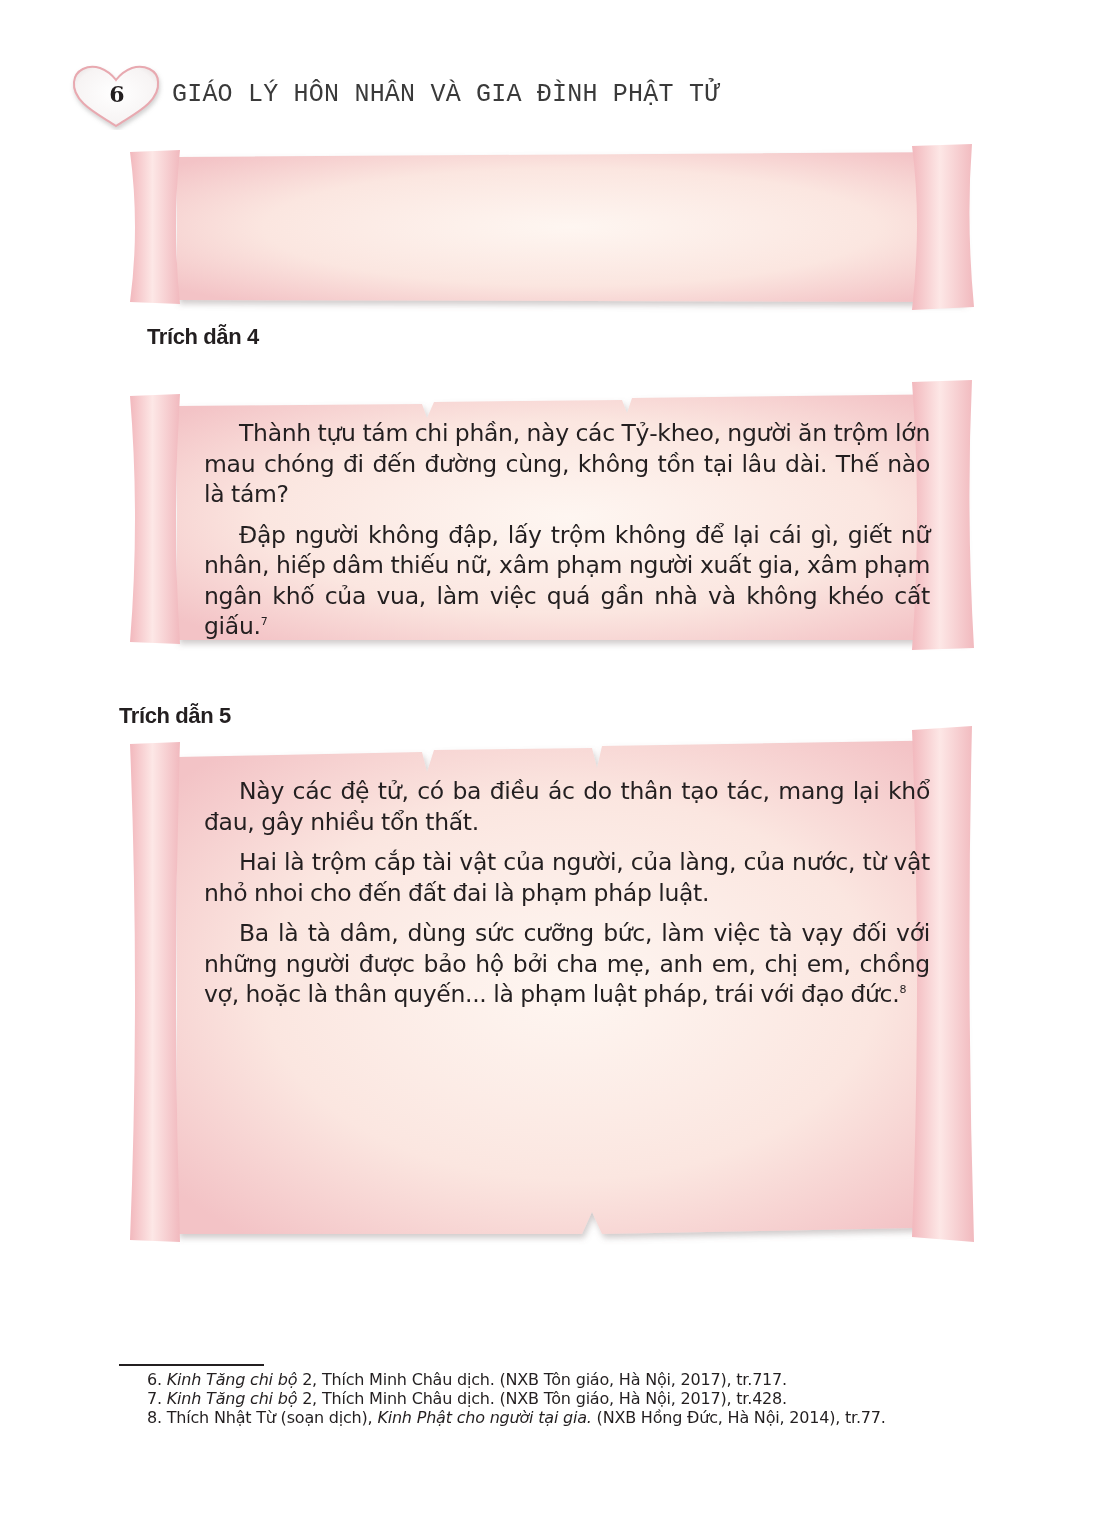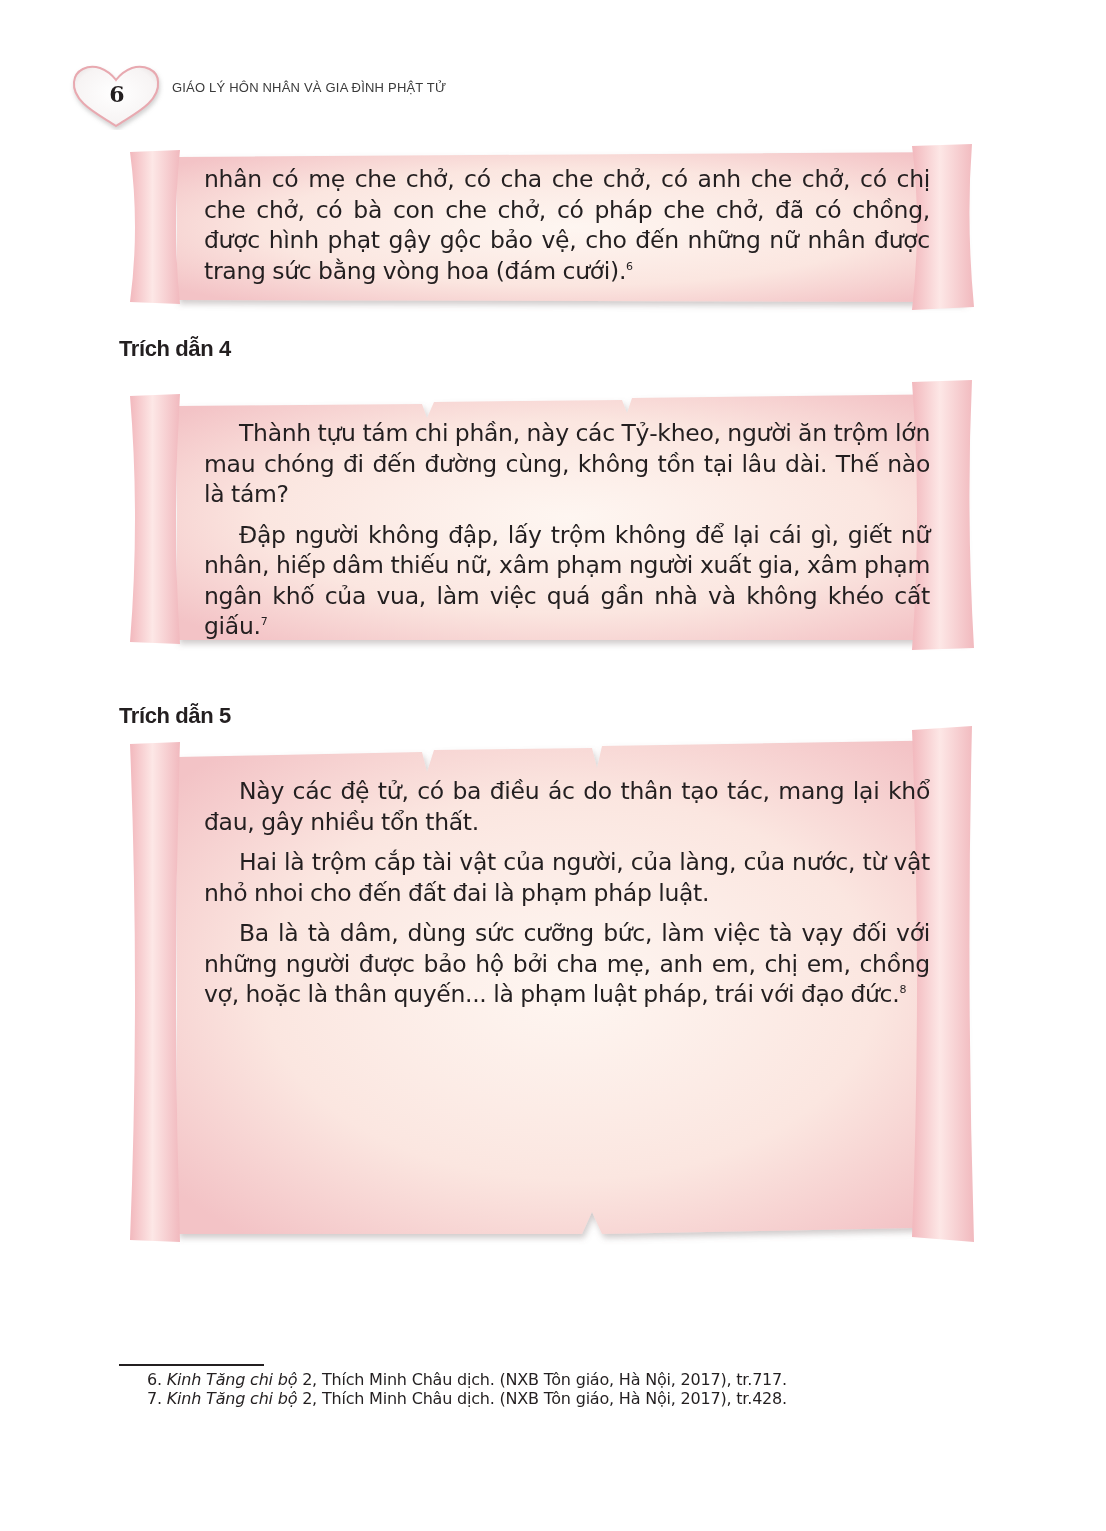--- a/index.html
+++ b/index.html
@@ -14,21 +14,21 @@
     }
     
     .header { position: absolute; left: 68px; top: 62px; height: 70px; width: 600px; }
     .heart { position: absolute; left: 0; top: 0; width: 96px; height: 68px; }
     .page-num {
       position: absolute; left: 37px; top: 19px; width: 24px; text-align: center;
       font-family: "DejaVu Serif", serif; font-weight: bold; font-size: 22px; color: #231f20;
     }
     .running-title {
       position: absolute; left: 104px; top: 18px;
-      font-family: Liberation Sans, sans-serif; font-size: 13px; letter-spacing: 0.2px;
+      font-family: Liberation Mono, monospace; font-size: 25px; letter-spacing: 0.2px;
       color: #3a3a3a; white-space: nowrap;
     }
 
     
     .scroll { position: absolute; left: 122px; width: 858px; }
     .scroll svg.bg { position: absolute; left: 0; top: 0; width: 100%; height: 100%; overflow: visible; }
     .scroll .content {
       position: absolute; left: 82px; right: 50px;
       font-family: "DejaVu Sans", sans-serif; font-size: 23.5px; line-height: 30.5px;
       color: #231f20; letter-spacing: -0.3px; word-spacing: -0.5px;
@@ -93,26 +93,23 @@
     </filter>
   </defs>
 </svg>
 
 <div class="scroll" style="top:142px; height:170px;">
   <svg class="bg" viewBox="0 0 858 170" preserveAspectRatio="none">
     <path d="M55 15 L840 10 L842 160 L55 158 Z" fill="url(#paper)" filter="url(#ps)"></path>
     <path d="M790 4 L850 2 Q844 80 852 165 L790 168 Q800 80 790 4 Z" fill="url(#roll)"></path>
     <path d="M8 10 L58 8 Q50 85 58 162 L8 160 Q18 85 8 10 Z" fill="url(#roll)"></path>
   </svg>
-  <div class="content" style="top:22px;">
-    <p class="noindent"><span>nhân có mẹ che chở, có cha che chở, có anh che chở, có chị che chở, có bà con che chở, có pháp che chở, đã có chồng, được hình phạt gậy gộc bảo vệ, cho đến những nữ nhân được trang sức bằng vòng hoa (đám cưới).</span><sup>6</sup></p>
-  </div>
 </div>
 
-<div class="section-heading" style="top:336px;">Trích dẫn 4</div>
+<div class="section-heading" style="top:324px;margin-left:28px;">Trích dẫn 4</div>
 
 <div class="scroll" style="top:378px; height:275px;">
   <svg class="bg" viewBox="0 0 858 275" preserveAspectRatio="none">
     <path d="M55 28 L300 26 L305 40 L312 24 L500 22 L505 35 L510 20 L840 16 L842 262 L55 262 Z" fill="url(#paper)" filter="url(#ps)"></path>
     <path d="M790 4 L850 2 Q844 135 852 270 L790 272 Q800 135 790 4 Z" fill="url(#roll)"></path>
     <path d="M8 18 L58 16 Q50 140 58 266 L8 264 Q18 140 8 18 Z" fill="url(#roll)"></path>
   </svg>
   <div class="content" style="top:40px;">
     <p><span>Thành tựu tám chi phần, này các Tỷ-kheo, người ăn trộm lớn mau chóng đi đến đường cùng, không tồn tại lâu dài. Thế nào là tám?</span></p>
     <p><span>Đập người không đập, lấy trộm không để lại cái gì, giết nữ nhân, hiếp dâm thiếu nữ, xâm phạm người xuất gia, xâm phạm ngân khố của vua, làm việc quá gần nhà và không khéo cất giấu.</span><sup>7</sup></p>
@@ -137,13 +134,17 @@
 <div class="fn-rule"></div>
 <div class="footnotes">
   <div class="fn">
     <span>6.</span>
     <span></span><em>Kinh Tăng chi bộ</em><span> 2, Thích Minh Châu dịch. (NXB Tôn giáo, Hà Nội, 2017), tr.717.</span>
   </div>
   <div class="fn">
     <span>7.</span>
     <span></span><em>Kinh Tăng chi bộ</em><span> 2, Thích Minh Châu dịch. (NXB Tôn giáo, Hà Nội, 2017), tr.428.</span>
   </div>
+  <div class="fn n8">
+    <span>8.</span>
+    <span>Thích Nhật Từ (soạn dịch), </span><em>Kinh Phật cho người tại gia.</em><span> (NXB Hồng Đức, Hà Nội, 2014), tr.77.</span>
+  </div>
 </div>
 
 </body></html>

